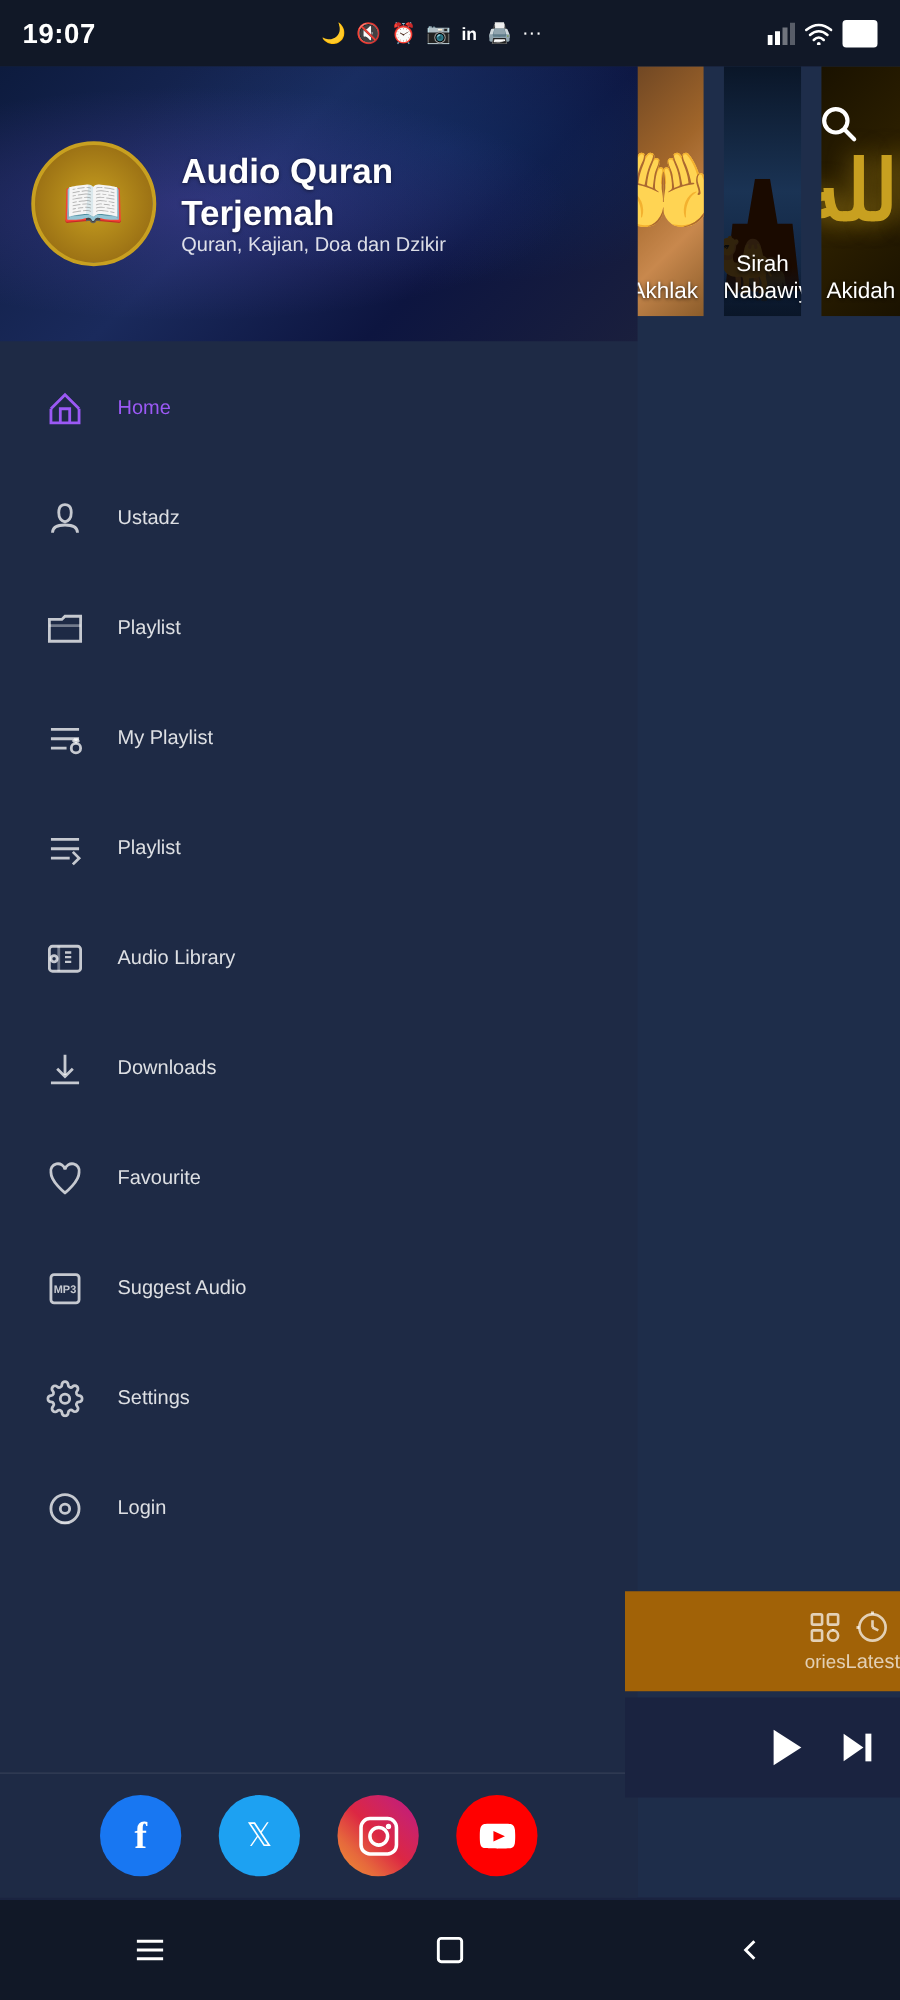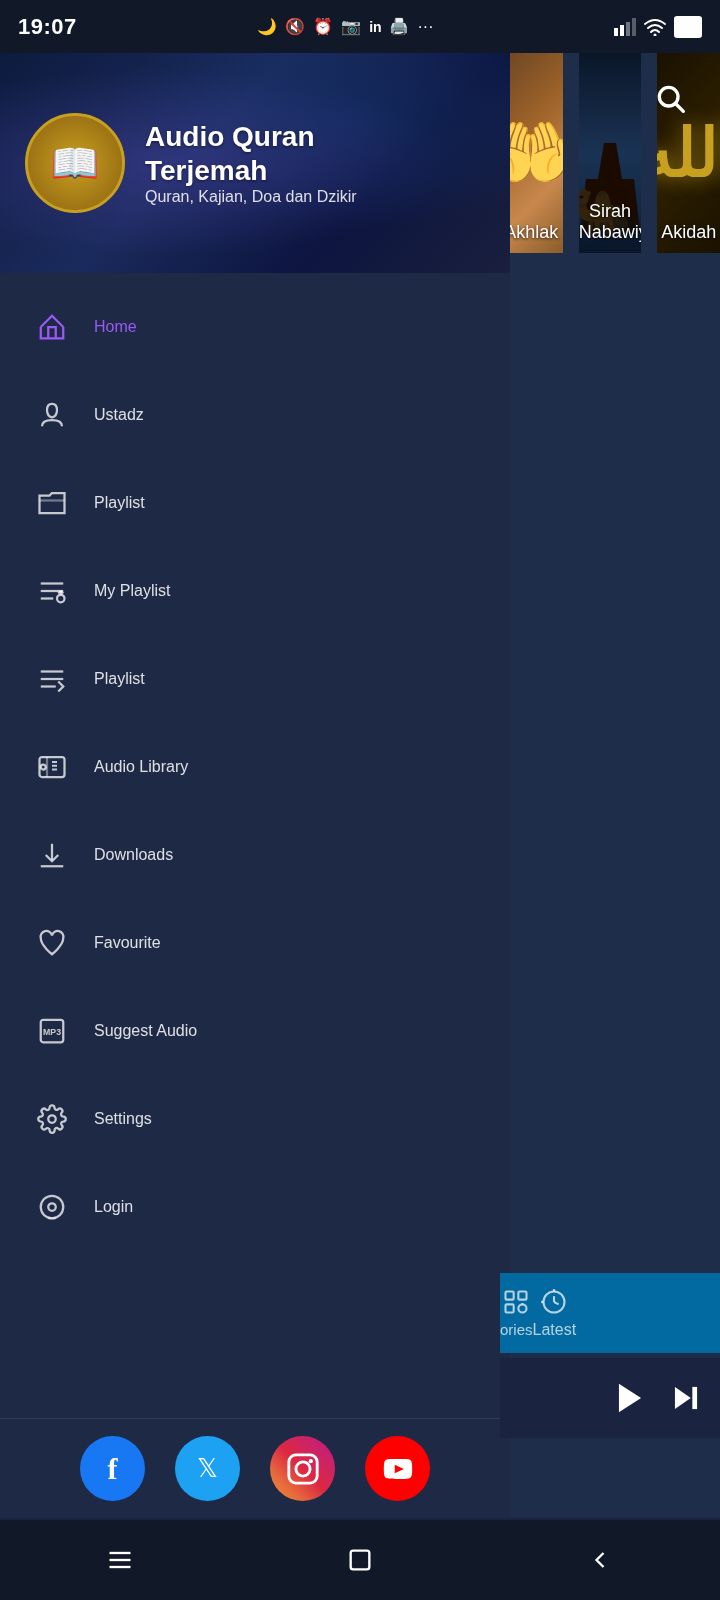--- a/index.html
+++ b/index.html
@@ -463,21 +463,21 @@
     </div>
 
     <div class="card">
       <div class="akidah-visual">
         <div class="akidah-text">الله</div>
       </div>
       <div class="card-label">Akidah</div>
     </div>
   </div>
 
-  <div style="position:absolute;bottom:165px;right:0;width:220px;height:80px;background:#0369a1;display:flex;align-items:center;justify-content:flex-start;z-index:15;">
+  <div style="position:absolute;bottom:165px;right:0;width:220px;height:80px;background:#a16207;display:flex;align-items:center;justify-content:flex-end;z-index:15;">
     <div class="cat-item">
       <svg width="28" height="28" viewBox="0 0 24 24" fill="none" stroke="rgba(255,255,255,0.7)" stroke-width="1.8">
         <rect x="3" y="3" width="7" height="7" rx="1"></rect>
         <rect x="14" y="3" width="7" height="7" rx="1"></rect>
         <rect x="3" y="14" width="7" height="7" rx="1"></rect>
         <circle cx="17.5" cy="17.5" r="3.5" stroke="rgba(255,255,255,0.7)"></circle>
         <line x1="17.5" y1="14" x2="17.5" y2="13" stroke="rgba(255,255,255,0.7)" stroke-width="1.5"></line>
       </svg>
       <span style="color:rgba(255,255,255,0.7);font-size:15px;">ories</span>
     </div>

